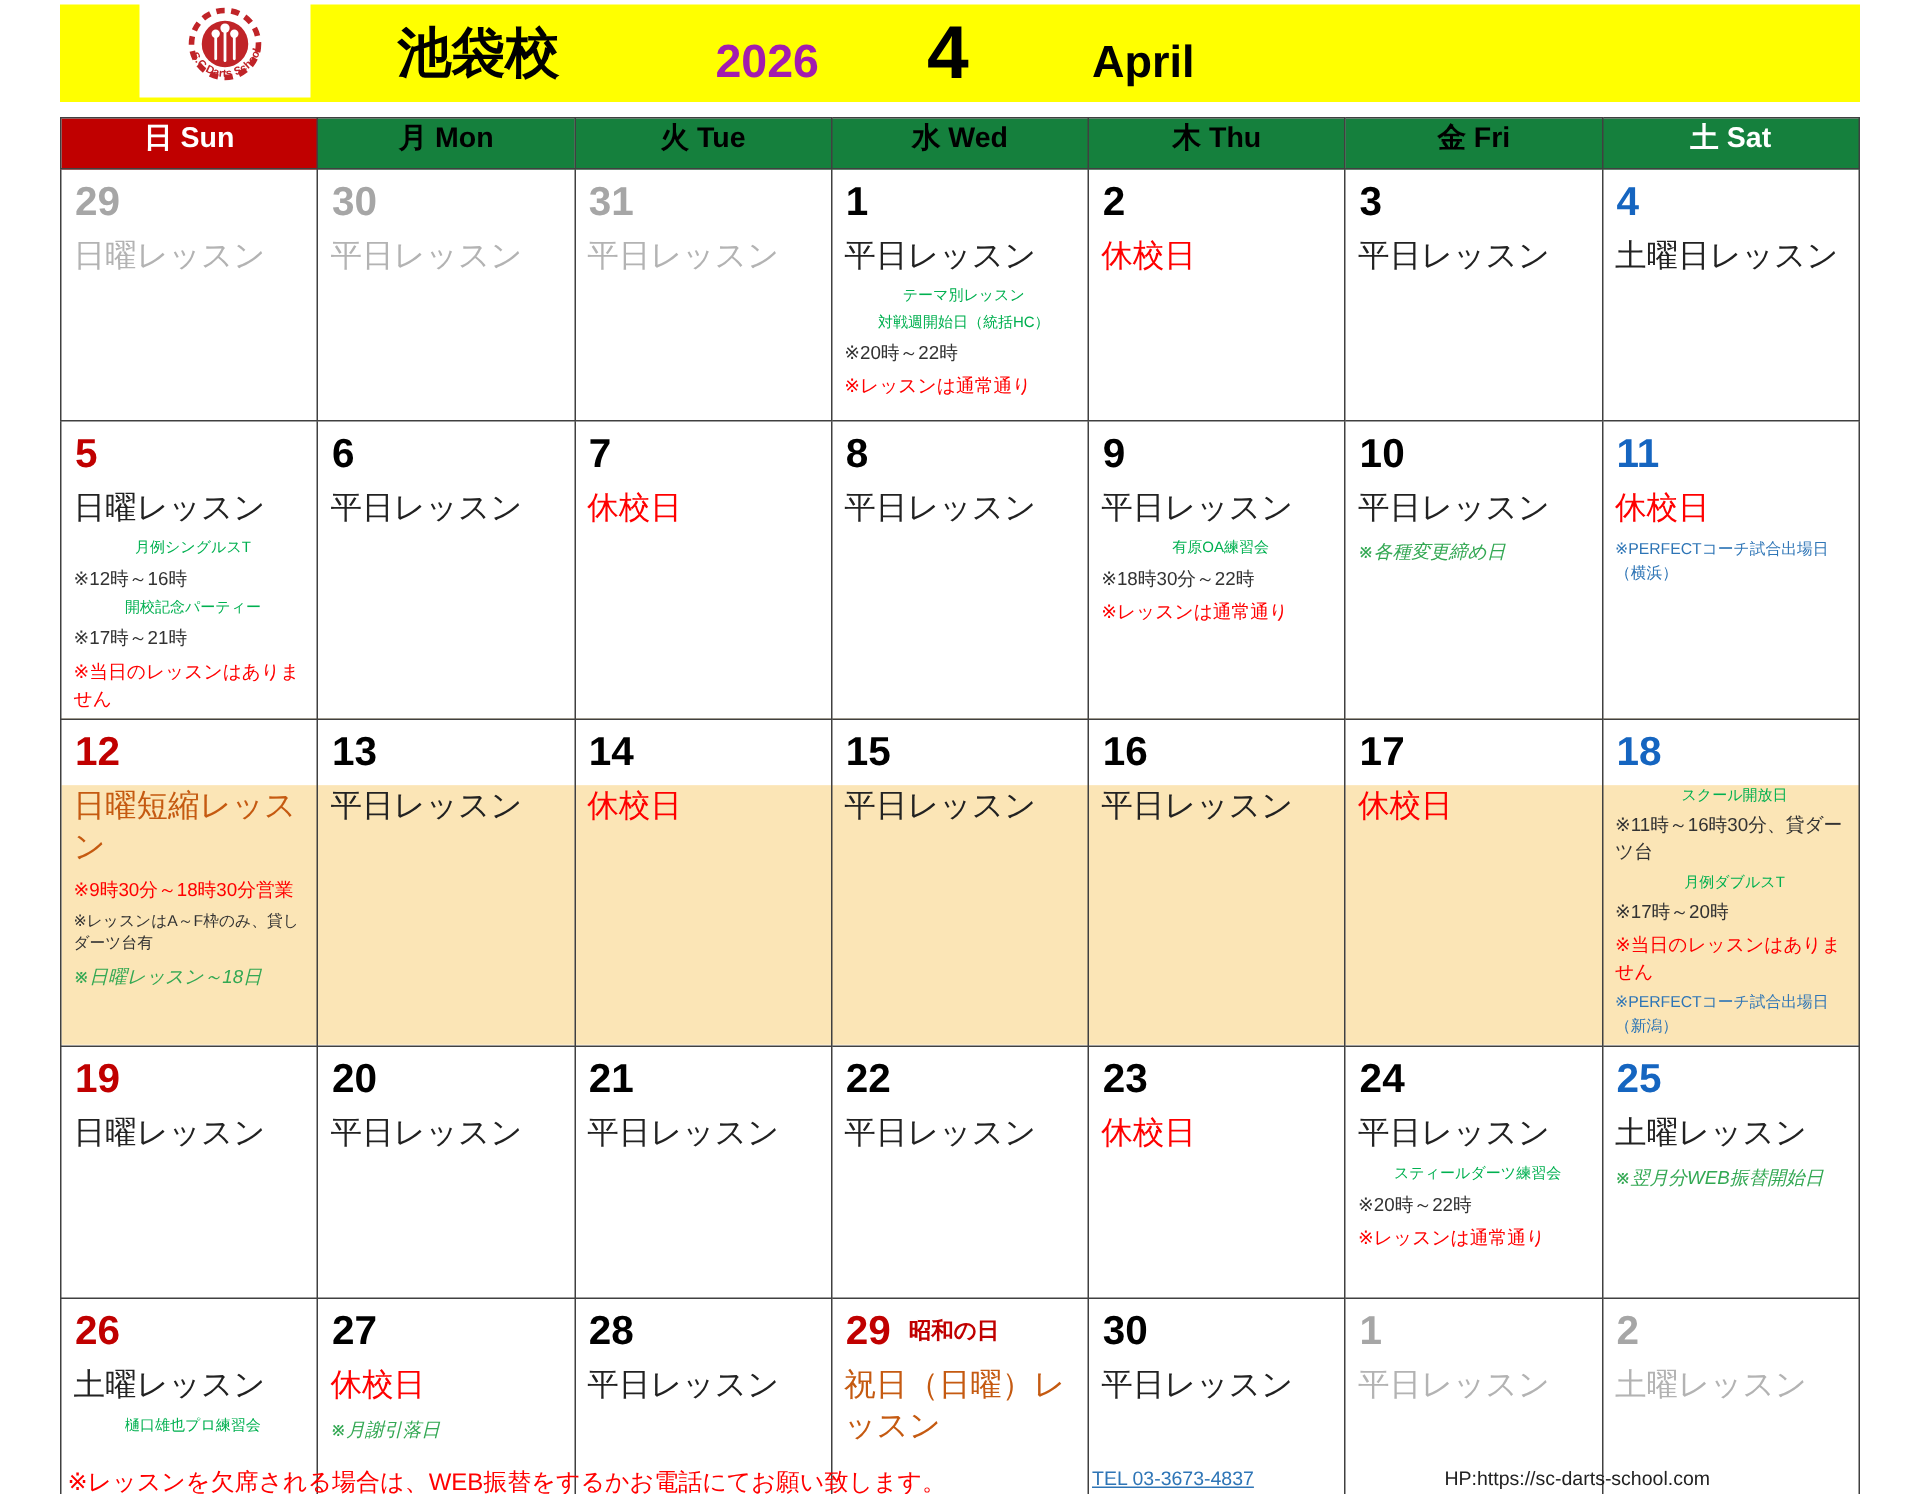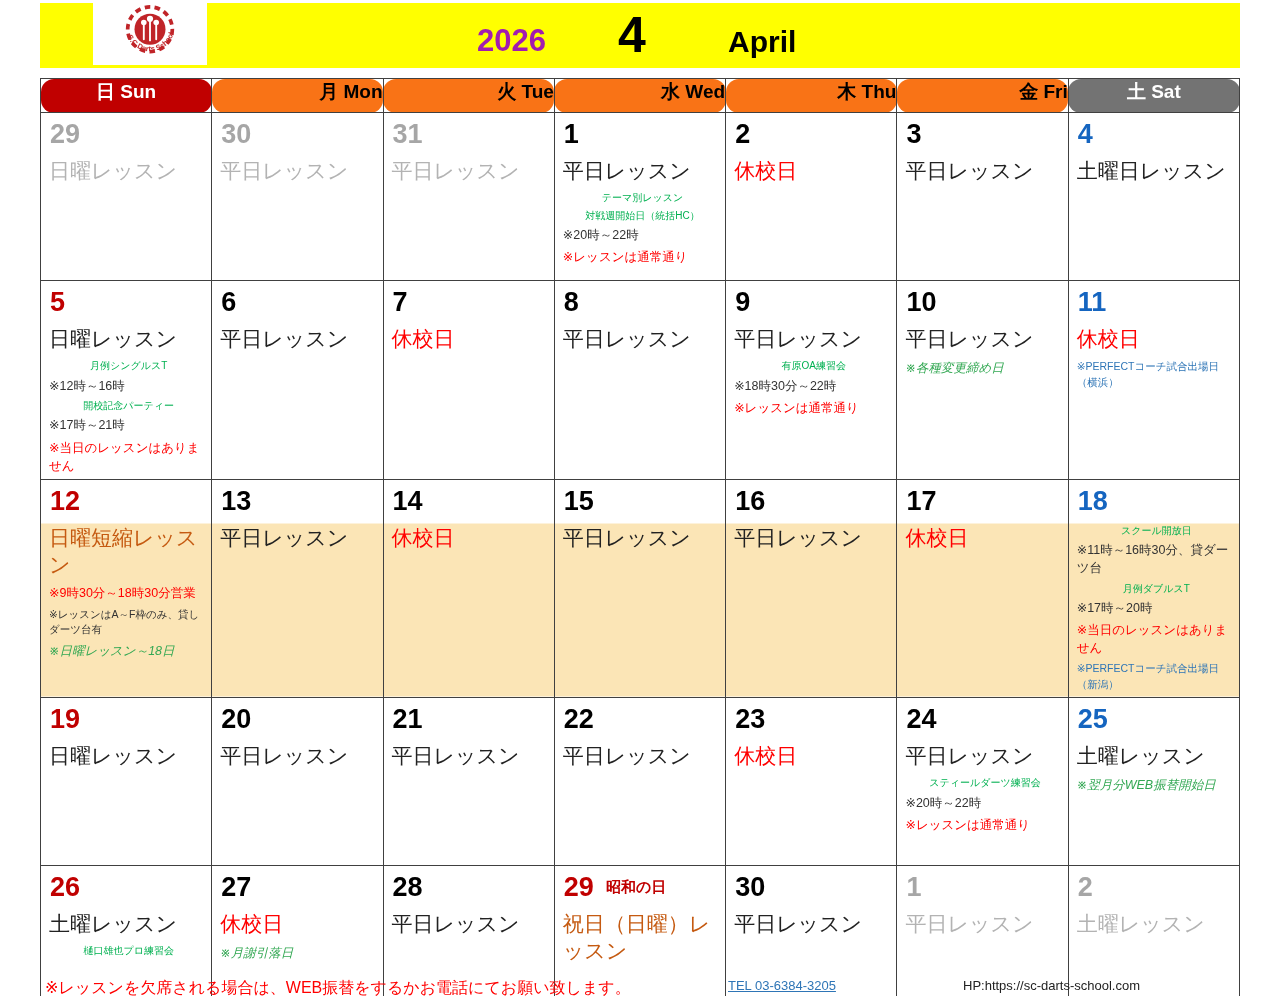--- a/index.html
+++ b/index.html
@@ -25,24 +25,24 @@
   .title-monthnum { position:absolute; left:578px; bottom:4px; font-size:50px; font-weight:bold; color:#000; }
   .title-monthname { position:absolute; left:688px; bottom:9px; font-size:30px; font-weight:bold; color:#000; }
 
   
   table.cal {
     position:absolute; left:40px; top:78px; width:1200px;
     border-collapse:collapse; table-layout:fixed;
     border:1px solid #000;
   }
   table.cal th, table.cal td { border:1px solid #404040; padding:0; vertical-align:top; }
-  th.dow { height:34px; font-size:19px; font-weight:bold; text-align:center; vertical-align:middle;border-radius:13px; }
-  th.dow.weekday { background:#f97316; color:#000;text-align:right; }
+  th.dow { height:34px; font-size:19px; font-weight:bold; text-align:center; vertical-align:middle; }
+  th.dow.weekday { background:#15803d; color:#000; }
   th.dow.sun { background:#C00000; color:#fff; }
-  th.dow.sat { background:#737373; color:#fff; }
+  th.dow.sat { background:#15803d; color:#fff; }
 
   tr.week:nth-child(1) td { height:168px; }
   tr.week:nth-child(2) td { height:189px; }
   tr.week:nth-child(3) td { height:189px;margin-top:16px; }
   tr.week:nth-child(4) td { height:168px; }
   tr.week:nth-child(5) td { height:145px; }
   tr.week.highlight td { background:linear-gradient(to bottom,#ffffff 44px,#FBE5B6 44px); }
 
   .daynum {
     height:44px; padding:4px 0 0 9px;
@@ -70,20 +70,21 @@
   .f-note { position:absolute; left:45px; top:4px; font-size:16px; color:#FF0000; }
   .f-tel  { position:absolute; left:728px; top:4px; font-size:13px; color:#2E75B6; text-decoration:underline; cursor:pointer; }
   .f-hp   { position:absolute; left:963px; top:4px; font-size:13px; color:#222; }
 </style>
 </head>
 <body>
 
 <div class="page">
 
   <div class="top-band">
+    <span class="title-school">池袋校</span>
     <span class="title-year">2026</span>
     <span class="title-monthnum">4</span>
     <span class="title-monthname">April</span>
   </div>
 
   <div class="logo-box">
     <svg width="62" height="62" viewBox="0 0 100 100" aria-hidden="true">
       <circle cx="50" cy="44" r="36" fill="none" stroke="#C02428" stroke-width="6" stroke-dasharray="9 7"></circle>
       <circle cx="50" cy="44" r="25" fill="#C02428"></circle>
       <g stroke="#ffffff" stroke-width="3" stroke-linecap="round">
@@ -294,17 +295,17 @@
           <td class="cell">
             <div class="daynum muted">2</div>
             <div class="line main muted">土曜レッスン</div>
           </td>
         </tr>
       </tbody>
   </table>
 
   <div class="footer">
     <span class="f-note">※レッスンを欠席される場合は、WEB振替をするかお電話にてお願い致します。</span>
-    <a class="f-tel">TEL 03-6384-3205</a>
+    <a class="f-tel">TEL 03-3673-4837</a>
     <span class="f-hp">HP:https://sc-darts-school.com</span>
   </div>
 
 </div>
 
 </body></html>

